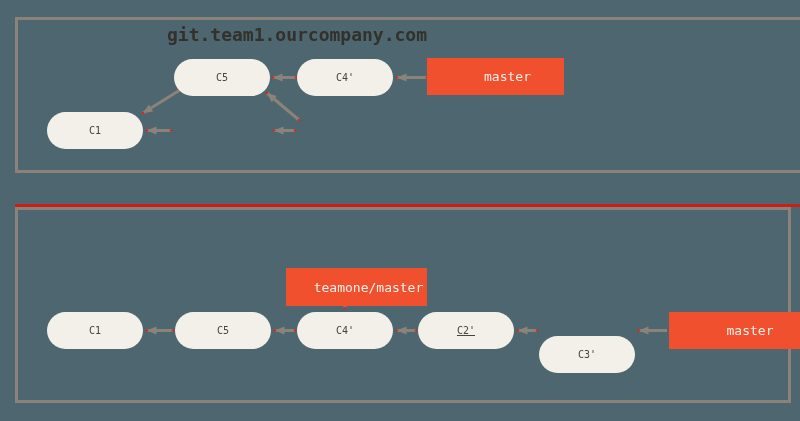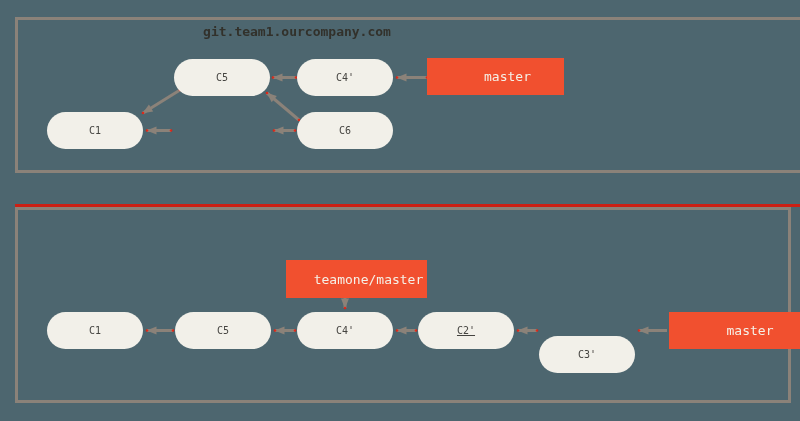--- a/index.html
+++ b/index.html
@@ -28,21 +28,21 @@
   .panel-bottom{
     left:15px;top:207px;width:776px;height:196px;
     border:3px solid var(--panel-border);
   }
   .redline{
     position:absolute;left:15px;top:204px;width:785px;height:3px;
     background:var(--separator-line);
   }
   .diagram-title{
     position:absolute;width:300px;text-align:center;
-    font-size:13px;font-weight:bold;color:var(--title-text);
+    font-size:18px;font-weight:bold;color:var(--title-text);
     letter-spacing:0px;white-space:nowrap;
   }
   .title-remote{left:147px;top:24px;}
   .title-local{left:148px;top:218px;}
   .node{
     position:absolute;width:96px;height:37px;border-radius:18.5px;
     background:var(--node-fill);color:var(--node-text);
     display:flex;align-items:center;justify-content:center;
     font-size:10px;line-height:1;
   }
@@ -111,26 +111,25 @@
       <circle class="tip-dot" cx="345" cy="308" r="1.3"></circle>
         <circle class="tip-dot" cx="345" cy="290" r="1.3"></circle>
     </g>
   </svg>
 
   <div class="diagram-title title-remote">git.team1.ourcompany.com</div>
 
   <div class="node" style="left:174px;top:59px;">C5</div>
   <div class="node" style="left:297px;top:59px;">C4'</div>
   <div class="node" style="left:47px;top:112px;">C1</div>
-  <div class="node" style="left:297px;top:112px;">C6</div>
 
   <div class="ref" style="left:427px;top:58px;width:113px;">master</div>
 
 
-  <div class="ref" style="left:286px;top:260px;width:117px;height:38px;text-align:right;">teamone/master</div>
+  <div class="ref" style="left:286px;top:268px;width:117px;height:38px;text-align:right;">teamone/master</div>
 
   <div class="node" style="left:47px;top:312px;">C1</div>
   <div class="node" style="left:175px;top:312px;">C5</div>
   <div class="node" style="left:297px;top:312px;">C4'</div>
   <div class="node" style="left:418px;top:312px;text-decoration:underline;">C2'</div>
   <div class="node" style="left:539px;top:312px;margin-top:24px;">C3'</div>
 
   <div class="ref" style="left:669px;top:312px;width:114px;">master</div>
 
 </div>

